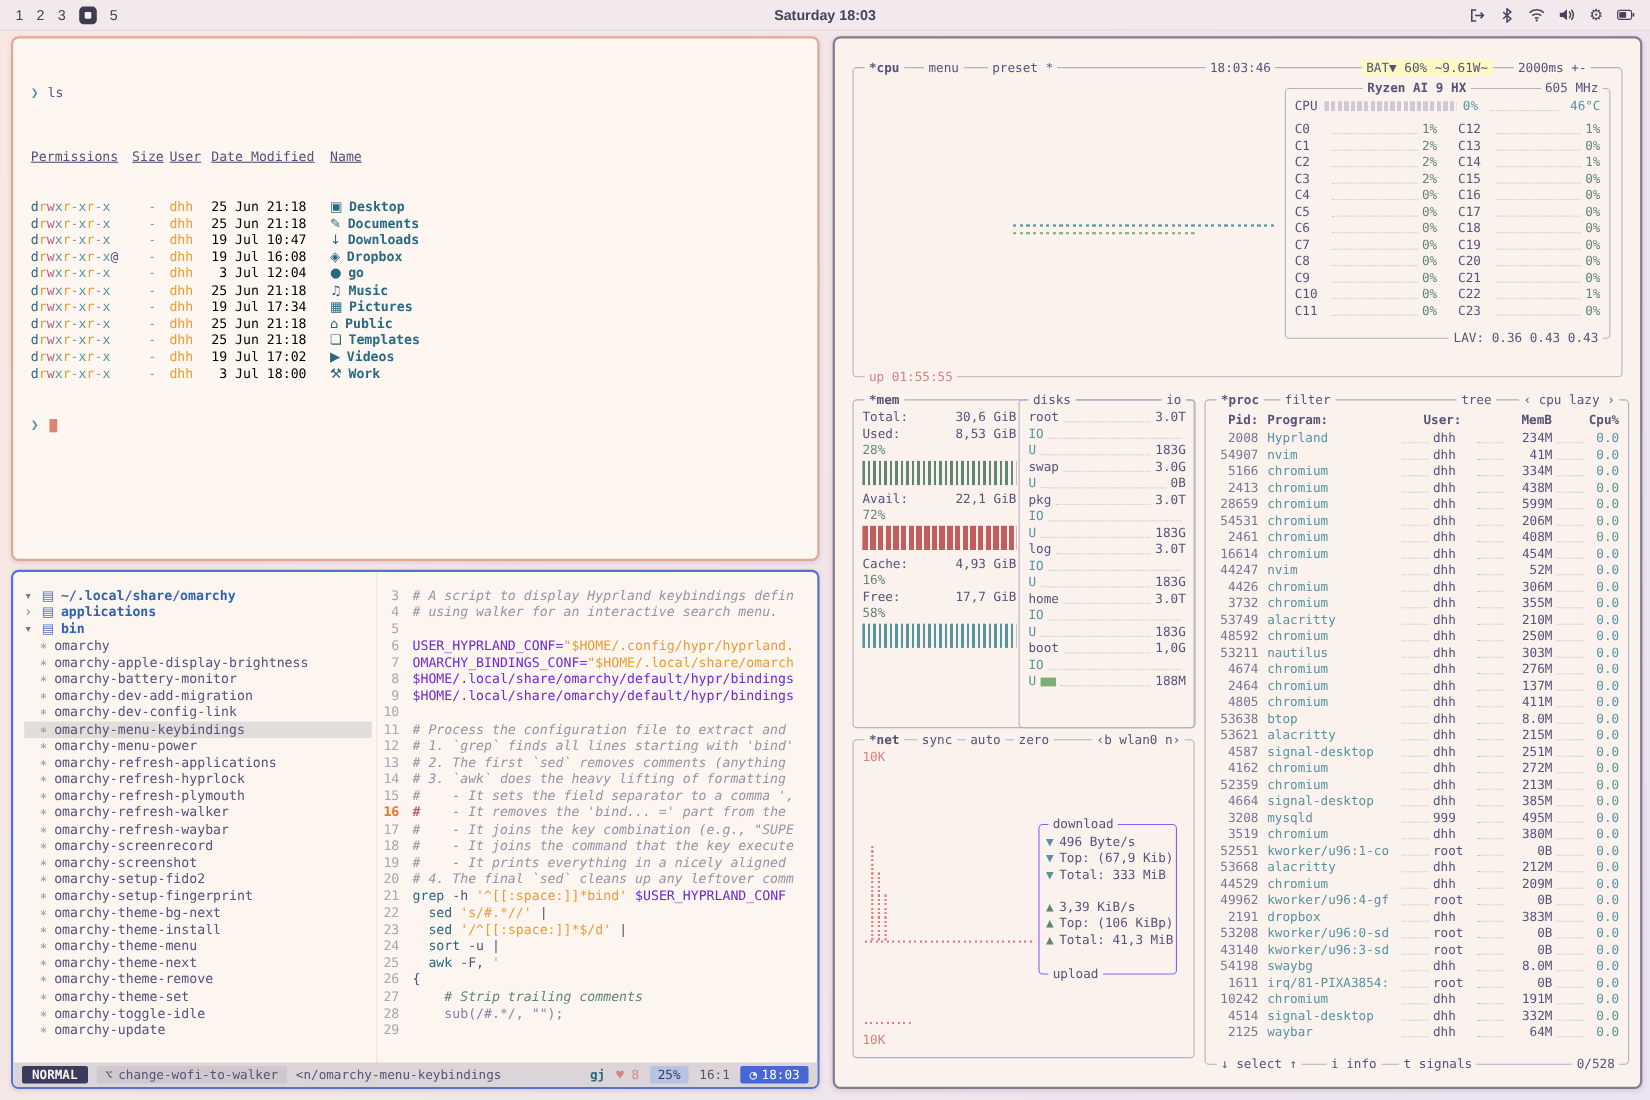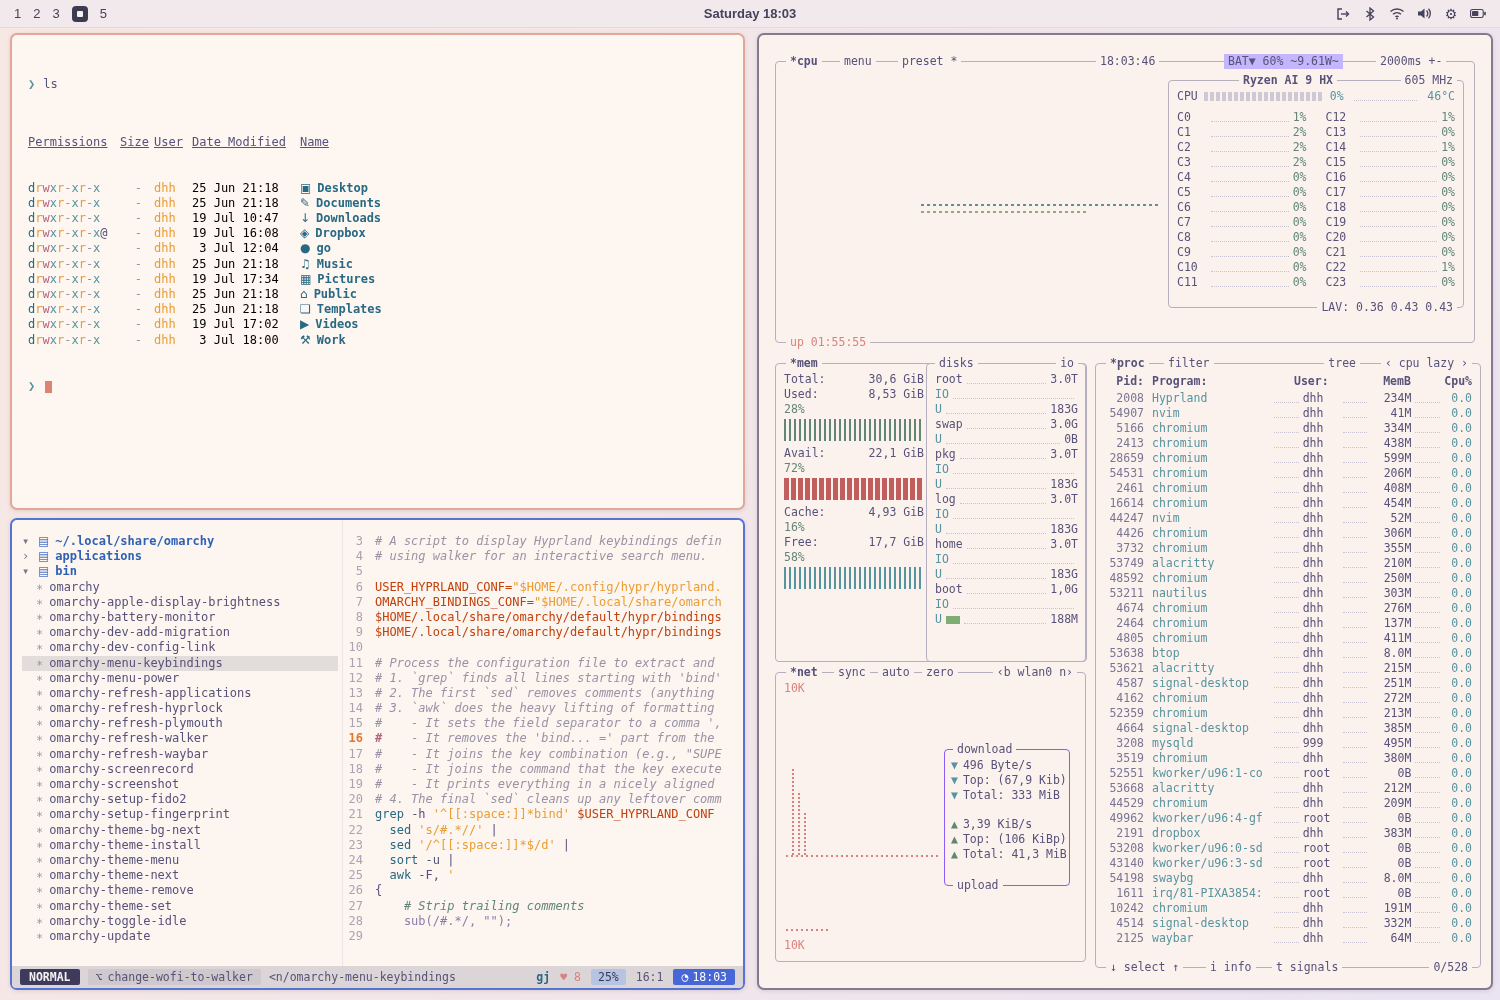--- a/index.html
+++ b/index.html
@@ -53,21 +53,21 @@
   .tree-row .t-mark{color:#9893a5}
   .tree-row.file .t-label{color:#575279}
   .tree-row.sel{background:#e2dcdb;margin-right:4px}
   .codepane{position:absolute;left:330px;top:0;right:0;bottom:22px;padding-top:14px;font-size:12px;line-height:15.2px;overflow:hidden;border-left:1px solid #eee4e4}
   .code-line{display:flex;height:15.2px;white-space:pre}
   .ln{width:32px;text-align:right;color:#aaa4b2;padding-right:12px;flex:none}
   .ln.cur{color:#e6762c;font-weight:bold}
   .ct{white-space:pre}
   .sg-com{color:#9893a5;font-style:italic}
   .sg-com2{color:#618774;font-style:italic}
-  .sg-var{color:#c2410c}
+  .sg-var{color:#6d28d9}
   .sg-str{color:#ea9d34}
   .sg-cmd{color:#286983;font-weight:normal}
   .sg-txt{color:#575279}
   .sg-err{color:#b4637a;font-weight:bold}
   .sg-fn{color:#907aa9}
   .statusbar{position:absolute;left:0;right:0;bottom:0;height:22px;background:#dcd5d8;display:flex;align-items:center;font-size:11.5px;gap:8px;padding:0 8px;border-radius:0 0 4px 4px}
   .sb-mode{background:#3d3a5c;color:#f6f2ef;font-weight:bold;padding:1px 9px;border-radius:2px}
   .sb-chip{background:#cfc8cc;color:#575279;padding:1px 8px;border-radius:2px;display:flex;gap:5px;align-items:center}
   .sb-file{color:#575279}
   .sb-right{margin-left:auto;display:flex;align-items:center;gap:10px}
@@ -80,21 +80,21 @@
   
   .btop{position:absolute;inset:0;font-size:11.5px;line-height:15px}
   .bbox{position:absolute;border:1px solid #b6afbe;border-radius:4px}
   .chip{position:absolute;top:-8px;background:#fbf2ee;padding:0 4px;white-space:nowrap;color:#575279}
   .chip.b{top:auto;bottom:-8px}
   .chip.bold{font-weight:bold}
   .chip.rose{color:#d7827e}
   .leader{flex:1;border-bottom:1px dotted #c9c2cf;margin:0 4px;align-self:flex-end;transform:translateY(-3px)}
   
   .cpu-hdr-time{left:320px}
-  .bat{position:absolute;top:-8px;left:448px;background:#c4b5fd;padding:0 4px;white-space:nowrap}
+  .bat{position:absolute;top:-8px;left:462px;background:#fef9c3;padding:0 4px;white-space:nowrap}
   .cpu-inner{position:absolute;left:392px;top:18px;width:296px;height:228px;border:1px solid #b6afbe;border-radius:4px}
   .chip.model{left:70px;font-weight:bold}
   .chip.freq{right:6px}
   .cpu-row{display:flex;align-items:center;gap:6px;padding:8px 8px 0 8px}
   .cpubar{width:120px;height:9px;background:repeating-linear-gradient(90deg,#cfc9d5 0 4px,transparent 4px 6px)}
   .teal{color:#56949f}
   .cores{display:flex;padding:6px 8px 0 8px;gap:19px}
   .core-col{flex:1}
   .core-row{display:flex;height:15px}
   .core-name{color:#575279;width:30px}

